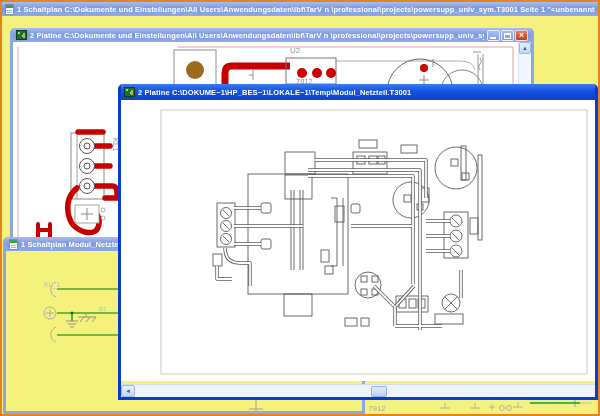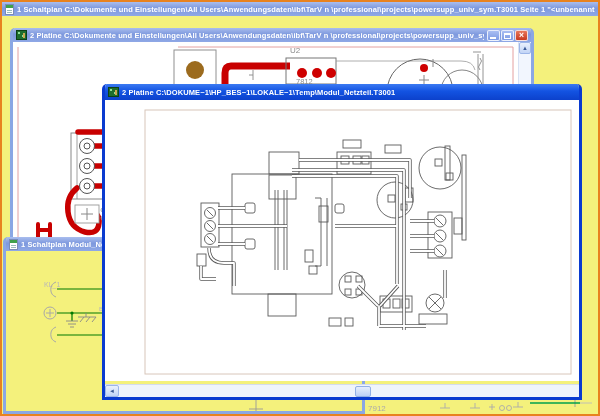--- a/index.html
+++ b/index.html
@@ -53,21 +53,21 @@
     background:linear-gradient(180deg,#E6EEFC,#BCD0F6);}
   
   .content-white{position:absolute;left:0;right:0;top:14px;bottom:0;background:#fff;}
   .content-yellow{position:absolute;left:0;right:0;top:14px;bottom:0;background:#F4F17C;}
   svg{display:block;}
   svg text{font-family:"Liberation Sans",sans-serif;}
   
   #win1-titlebar{position:absolute;left:0;top:0;width:596px;height:14px;}
   #win2{left:8px;top:26px;width:524px;height:222px;z-index:2;}
   #win3{left:1px;top:235px;width:362px;height:177px;z-index:3;}
-  #win4{left:100px;top:82px;width:480px;height:316px;z-index:4;}
+  #win4{left:116px;top:82px;width:480px;height:316px;z-index:4;}
   #win4 .titlebar{height:16px;}
   #win4 .content-white{top:16px;bottom:16px;}
   #bg-strip{position:absolute;left:0;top:398px;width:596px;height:14px;z-index:1;}
 </style>
 </head>
 <body>
 
 <div class="screen">
 
   <div id="win1-titlebar" class="titlebar tb-inactive">

